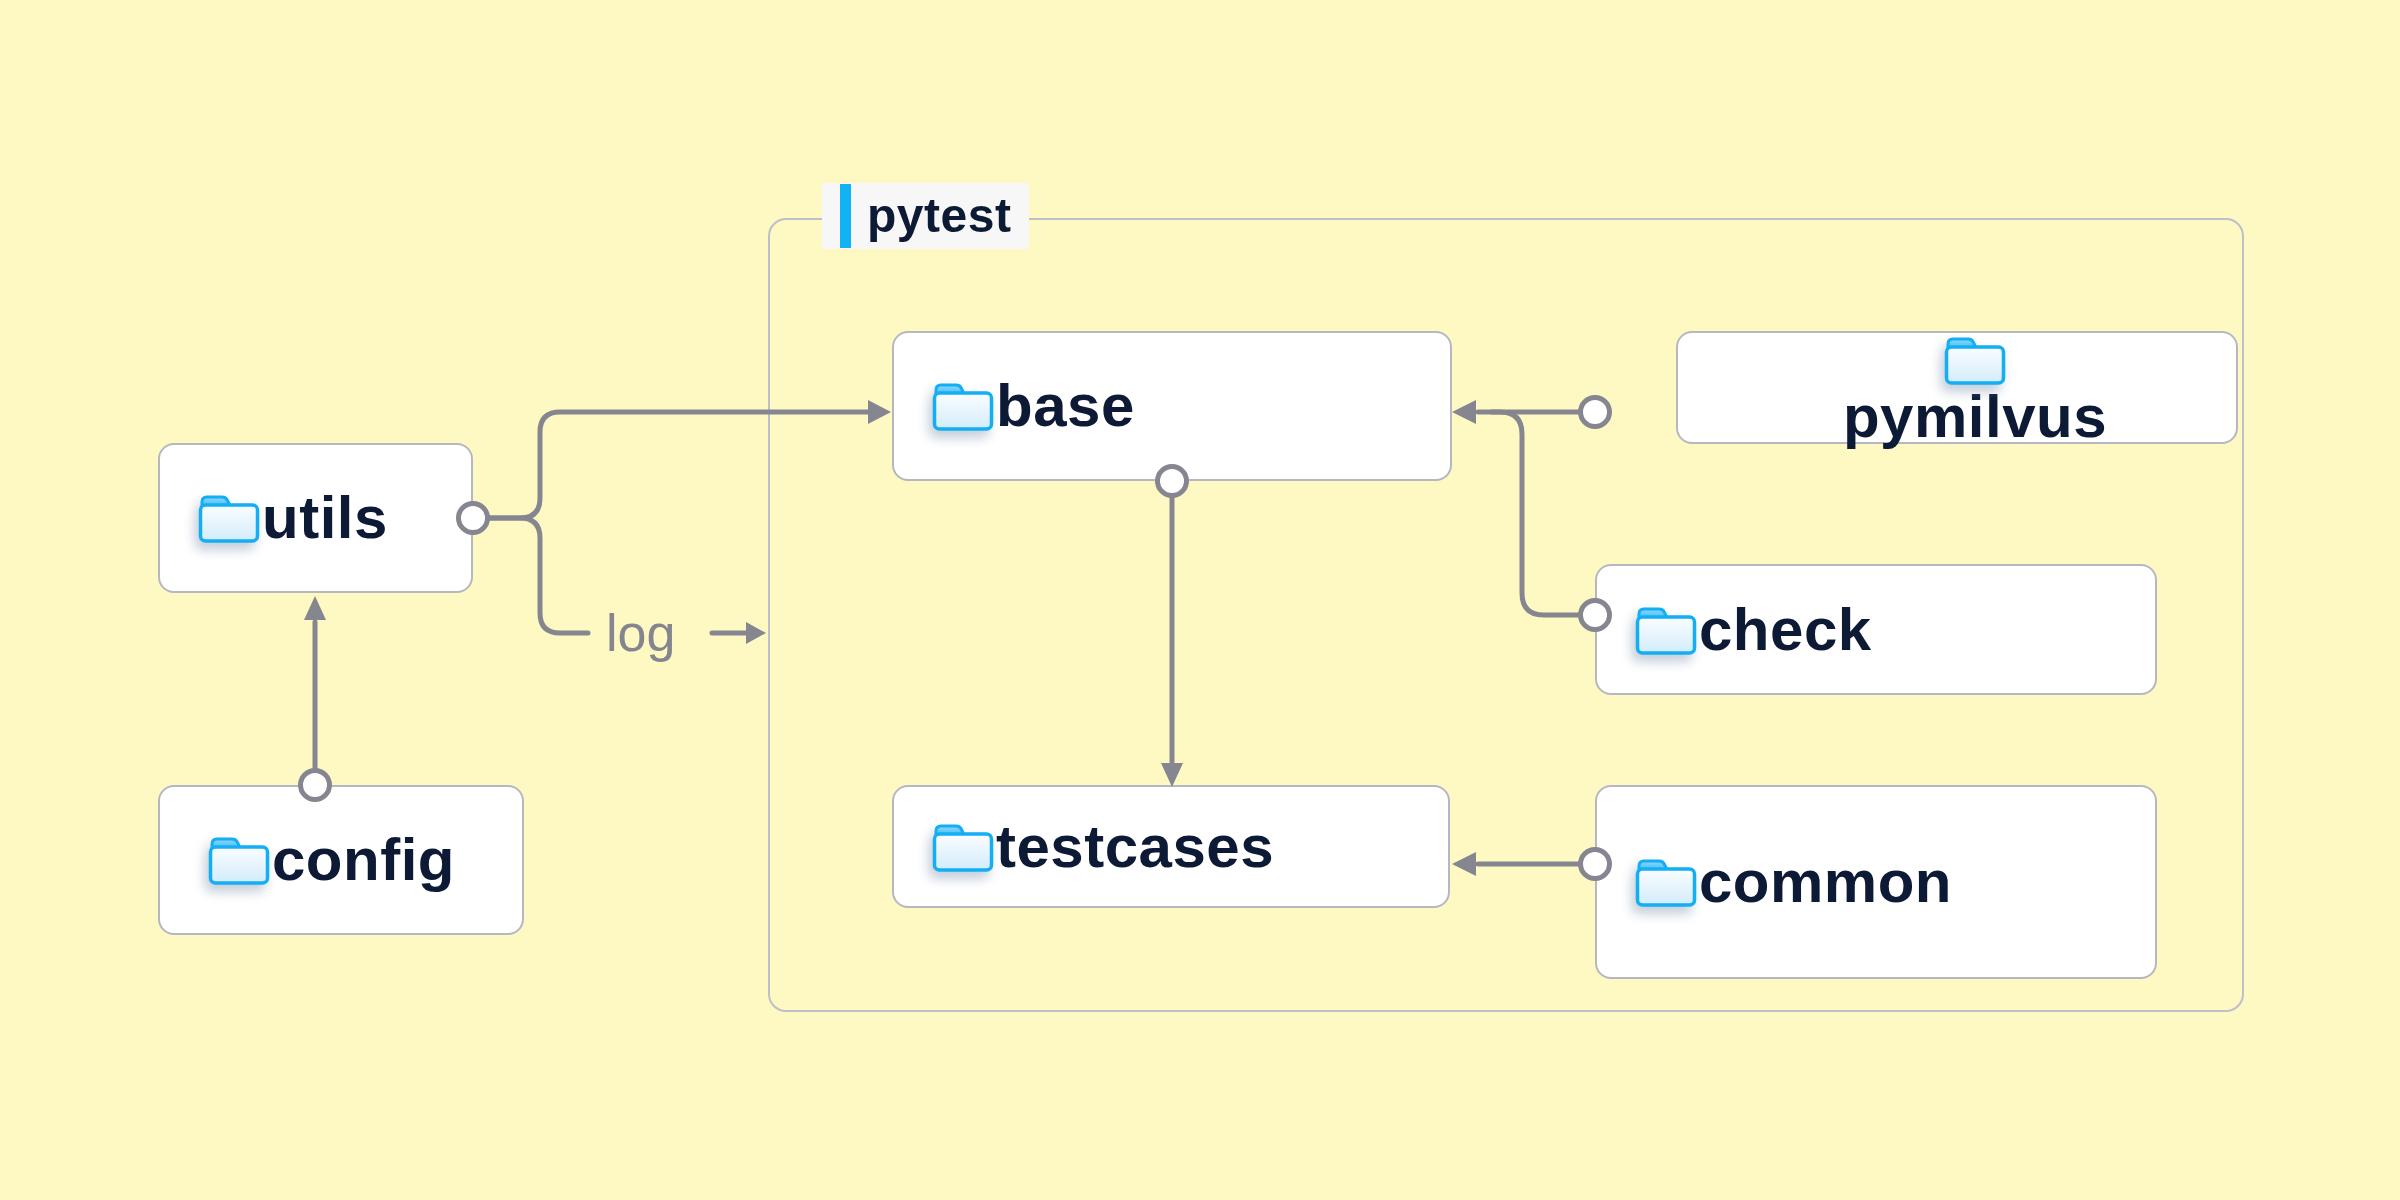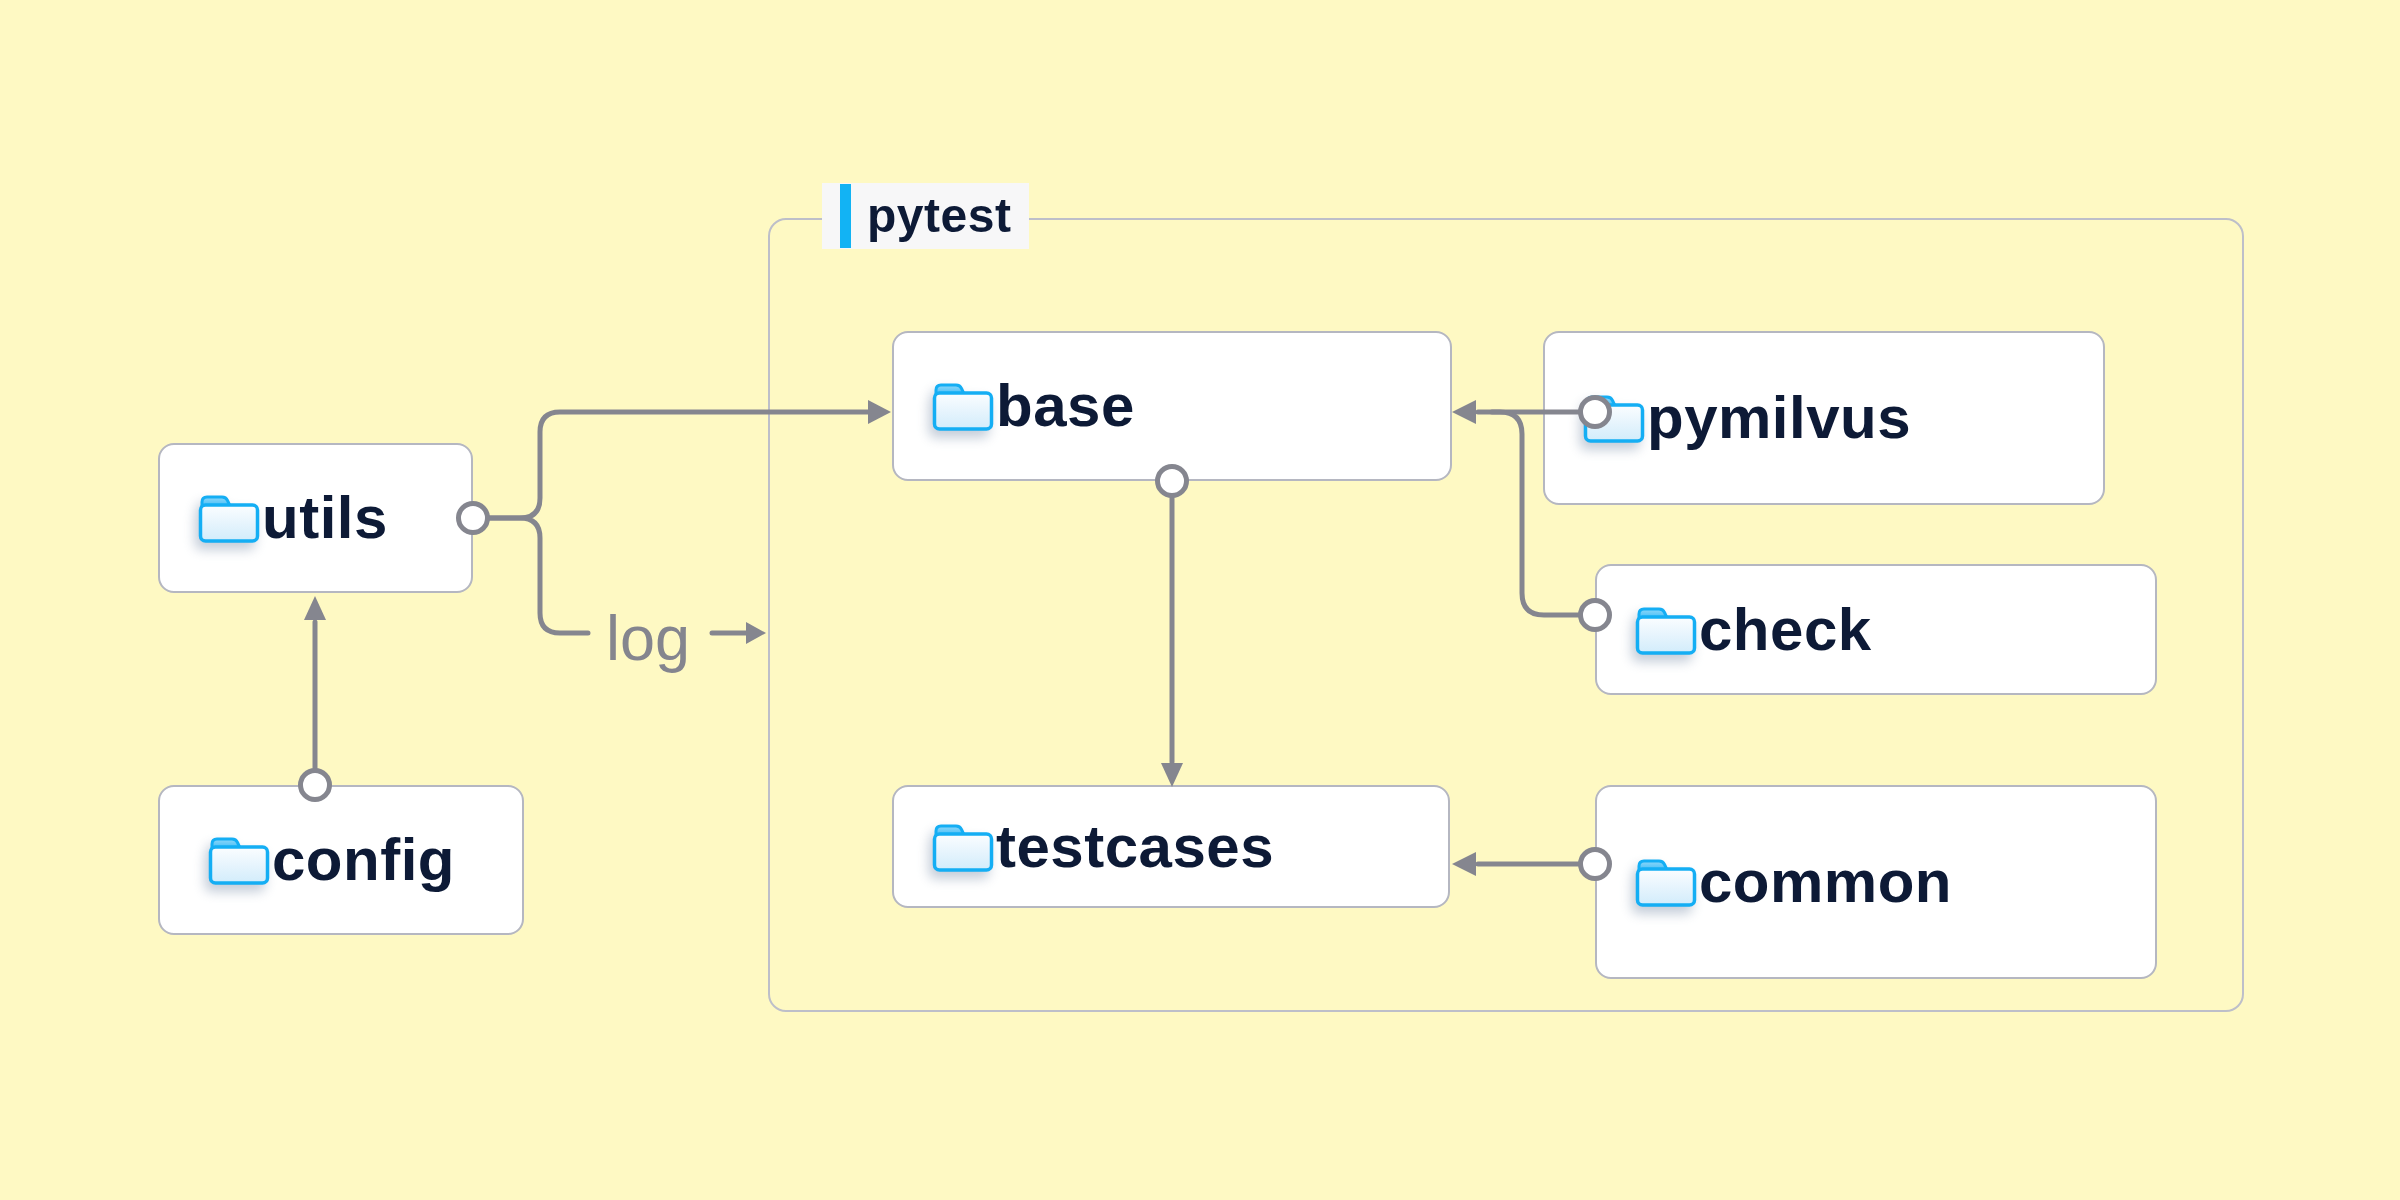--- a/index.html
+++ b/index.html
@@ -56,42 +56,42 @@
     border: 2.5px solid #b5b7c1;
     border-radius: 16px;
     display: flex;
     align-items: center;
     padding-left: 36px;
     z-index: 2;
   }
   .node-utils     { left: 158px;  top: 443px; width: 315px; height: 150px; padding-left: 36px; }
   .node-config    { left: 158px;  top: 785px; width: 366px; height: 150px; padding-left: 46px; }
   .node-base      { left: 892px;  top: 331px; width: 560px; height: 150px; }
-  .node-pymilvus  { left: 1543px; top: 331px; width: 562px; height: 174px; }
+  .node-pymilvus  { left: 1676px; top: 331px; width: 562px; height: 113px; flex-direction: column; }
   .node-check     { left: 1595px; top: 564px; width: 562px; height: 131px; }
   .node-testcases { left: 892px;  top: 785px; width: 558px; height: 123px; }
   .node-common    { left: 1595px; top: 785px; width: 562px; height: 194px; }
   .folder {
     width: 66px; height: 54px;
     flex: 0 0 auto;
     filter: drop-shadow(-4px 7px 6px rgba(125,145,170,.45));
   }
   .node-label {
     font-size: 60px;
     font-weight: 600;
     line-height: 1;
     letter-spacing: .5px;
     color: #0d1a36;
     white-space: nowrap;
   }
   
   .edge-label {
     position: absolute;
     left: 606px; top: 607px;
-    font-size: 63px;
+    font-size: 52px;
     font-weight: 500;
     line-height: 1;
     color: #84858e;
     z-index: 3;
   }
   
   .wires {
     position: absolute;
     left: 0; top: 0;
     width: 2400px; height: 1200px;

